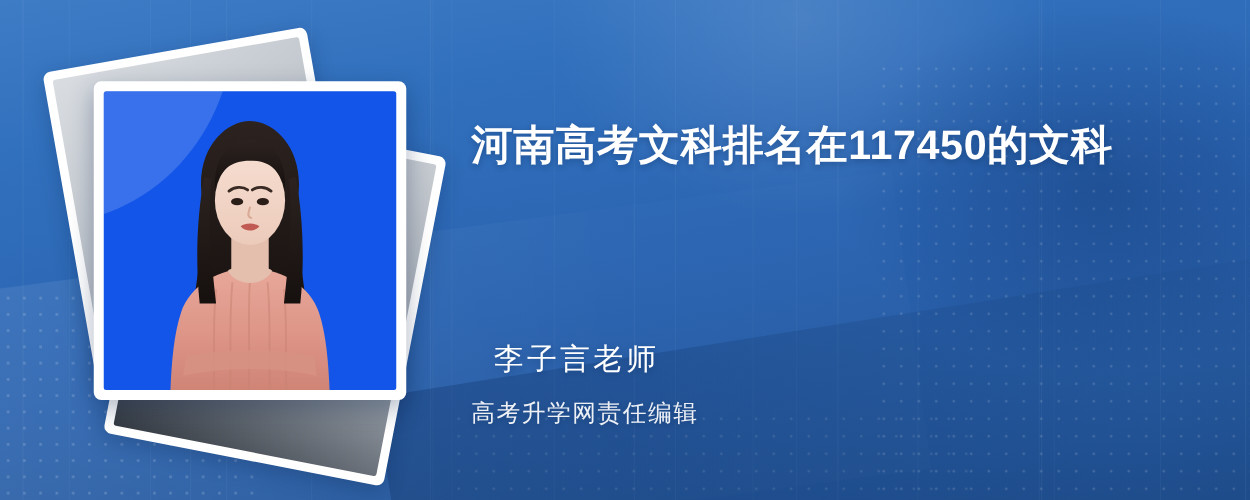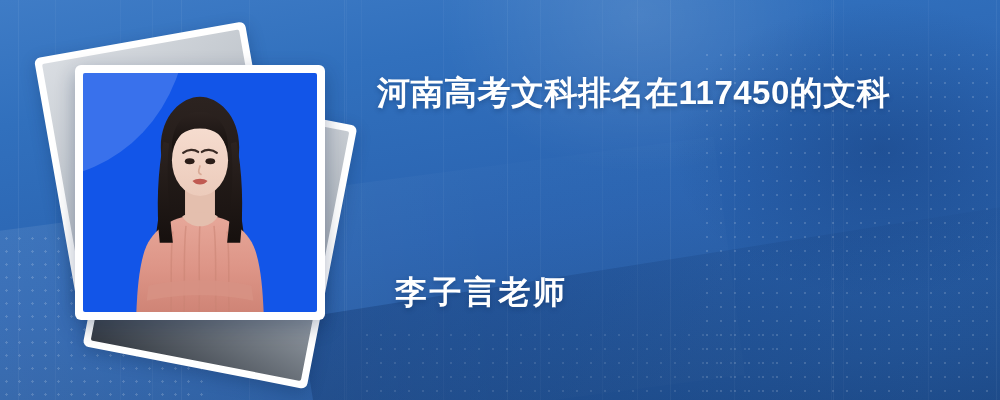--- a/index.html
+++ b/index.html
@@ -146,37 +146,37 @@
 
   
   #text-col {
     position:absolute;
     left:377px; top:0;
     width:600px; height:400px;
   }
 
   #headline {
     position:absolute;
-    top:64px; left:0;
+    top:87px; left:0;
     width:590px;
     color:#ffffff;
     font-size:33px;
     font-weight:bold;
     line-height:57px;
     letter-spacing:.5px;
     text-shadow:0 2px 5px rgba(10,35,80,.33);
   }
   #headline .line { display:block; white-space:nowrap; }
 
   #author-name {
     position:absolute;
     top:271px; left:18px;
     color:#ffffff;
-    font-size:32px;
-    font-weight:bold;
+    font-size:24px;
+    font-weight:normal;
     letter-spacing:2.5px;
     text-shadow:0 2px 5px rgba(10,35,80,.33);
   }
 
   #author-role {
     position:absolute;
     top:318px; left:0;
     color:rgba(255,255,255,.92);
     font-size:19px;
     font-weight:normal;
@@ -274,16 +274,17 @@
 
   </div>
 
   <div id="text-col">
 
     <div id="headline">
       <span class="line">河南高考文科排名在117450的文科</span>
     </div>
 
     <div id="author-name">李子言老师</div>
+    <div id="author-role">高考升学网责任编辑</div>
 
   </div>
 
 </div>
 
 </body></html>

